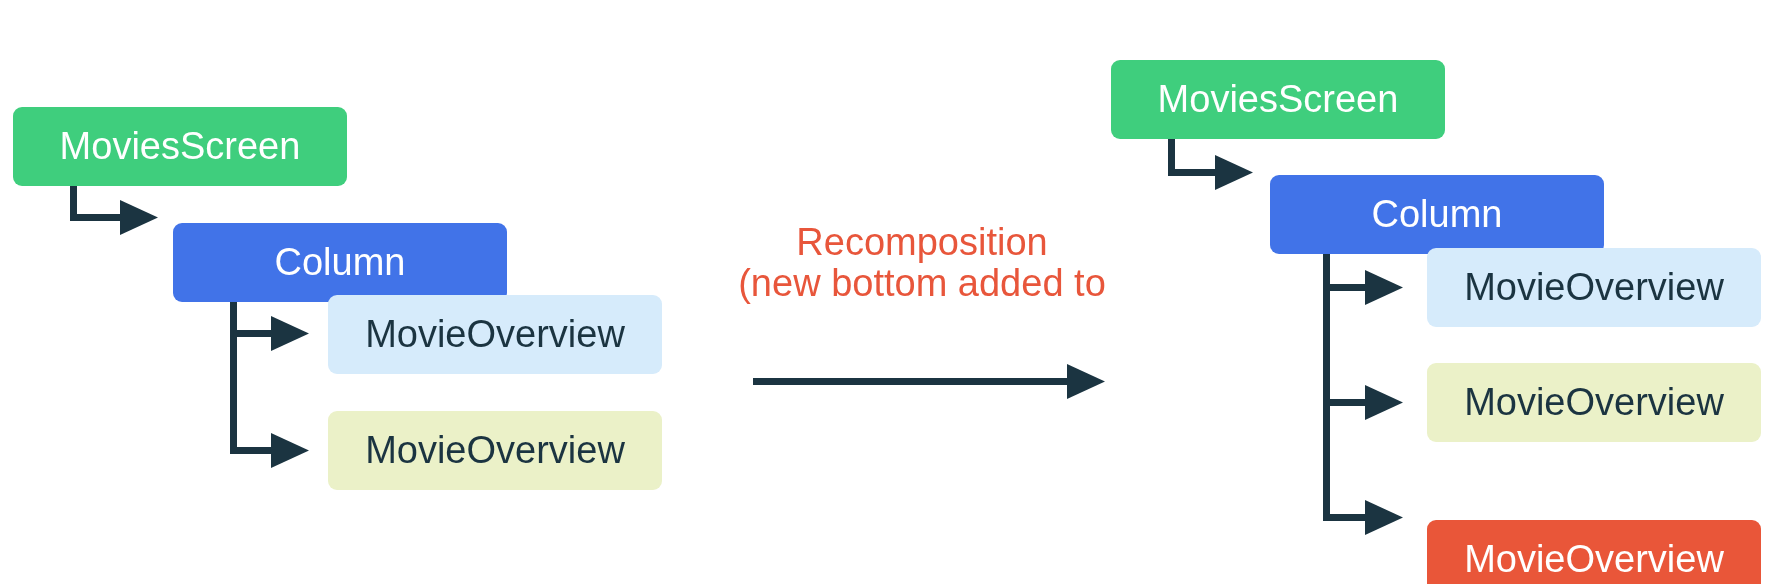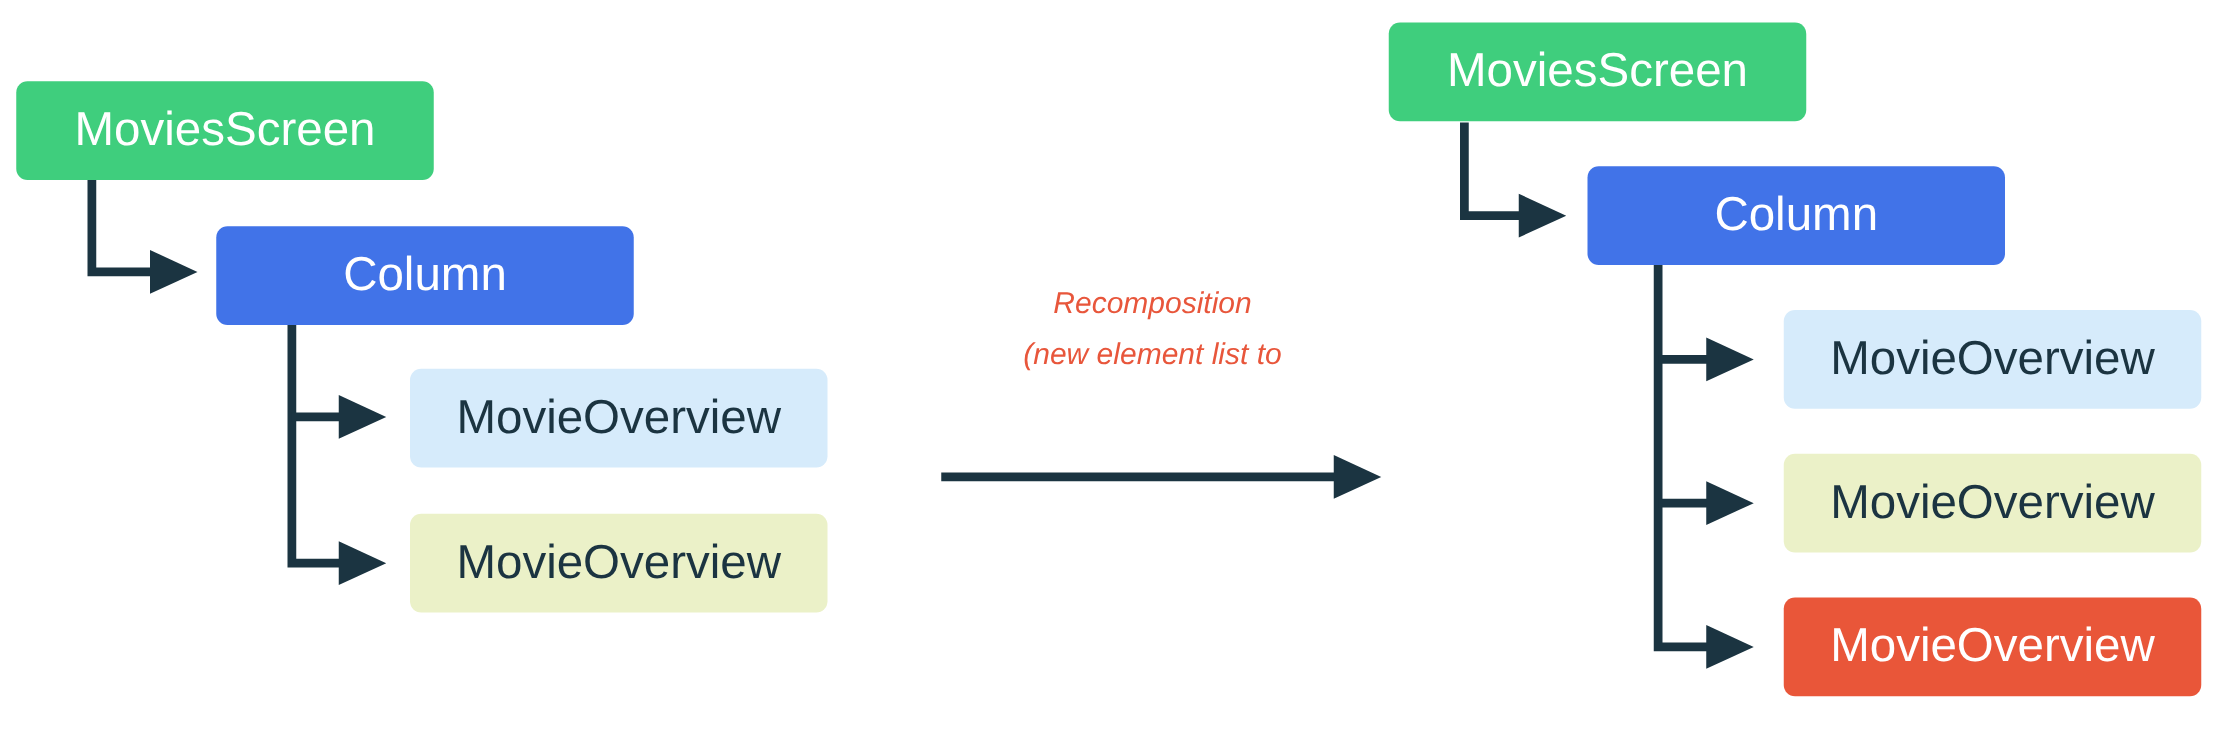--- a/index.html
+++ b/index.html
@@ -15,39 +15,38 @@
   .conn-head{fill:#1B3441;stroke:none;}
   .node{
     position:absolute;
     width:334px;height:79px;
     border-radius:9px;
     display:flex;align-items:center;justify-content:center;
     font-size:38px;
     letter-spacing:0;
     white-space:nowrap;
   }
-  .t-light{color:#ffffff;}
+  .t-light{color:#ffffff;margin-top:42px;}
   .t-dark{color:#1B3441;}
   
   .l-n0{left:13px;top:65px;}
   .l-n1{left:173px;top:181px;}
   .l-n2{left:328px;top:295px;}
   .l-n3{left:328px;top:411px;}
   
   .r-n0{left:1111px;top:18px;}
   .r-n1{left:1270px;top:133px;}
   .r-n2{left:1427px;top:248px;}
   .r-n3{left:1427px;top:363px;}
   .r-n4{left:1427px;top:478px;}
   .annotation{
     position:absolute;left:692px;top:222px;width:460px;
     text-align:center;
-    font-size:24px;line-height:41px;
+    font-size:38px;line-height:41px;
     color:#E8563B;
-    font-style:italic;
   }
 </style>
 </head>
 <body>
 
 <div class="canvas">
 
   <svg class="connectors" width="1779" height="584" viewBox="0 0 1779 584">
 
     <polyline class="conn-line" points="73.5,144 73.5,217.5 122,217.5"></polyline>
@@ -72,21 +71,21 @@
     <polygon class="conn-head" points="1365,500 1365,535 1403,517.5"></polygon>
   </svg>
 
   <div class="node l-n0 t-light" style="background: rgb(63, 206, 125);">MoviesScreen</div>
   <div class="node l-n1 t-light" style="background: rgb(65, 115, 232);">Column</div>
   <div class="node l-n2 t-dark" style="background: rgb(214, 235, 251);">MovieOverview</div>
   <div class="node l-n3 t-dark" style="background: rgb(235, 241, 200);">MovieOverview</div>
 
   <div class="annotation" style="color: rgb(232, 86, 59);">
     <div>Recomposition</div>
-    <div>(new element list to</div>
+    <div>(new bottom added to</div>
   </div>
 
   <div class="node r-n0 t-light" style="background: rgb(63, 206, 125);">MoviesScreen</div>
   <div class="node r-n1 t-light" style="background: rgb(65, 115, 232);">Column</div>
   <div class="node r-n2 t-dark" style="background: rgb(214, 235, 251);">MovieOverview</div>
   <div class="node r-n3 t-dark" style="background: rgb(235, 241, 200);">MovieOverview</div>
   <div class="node r-n4 t-light" style="background: rgb(233, 86, 57);">MovieOverview</div>
 
 </div>
 

